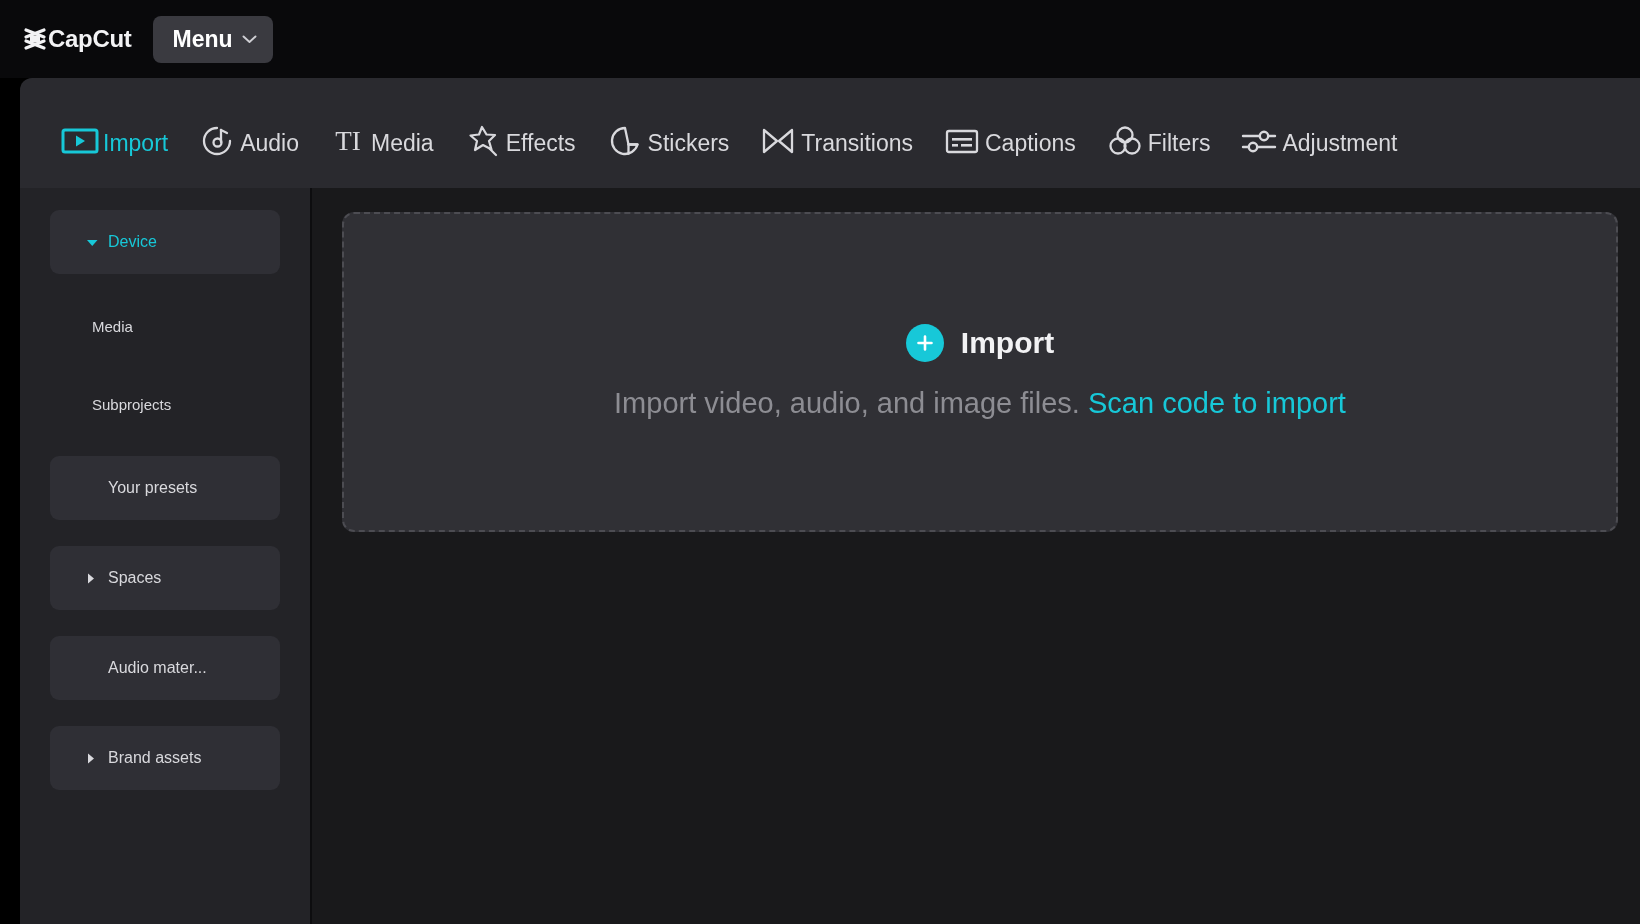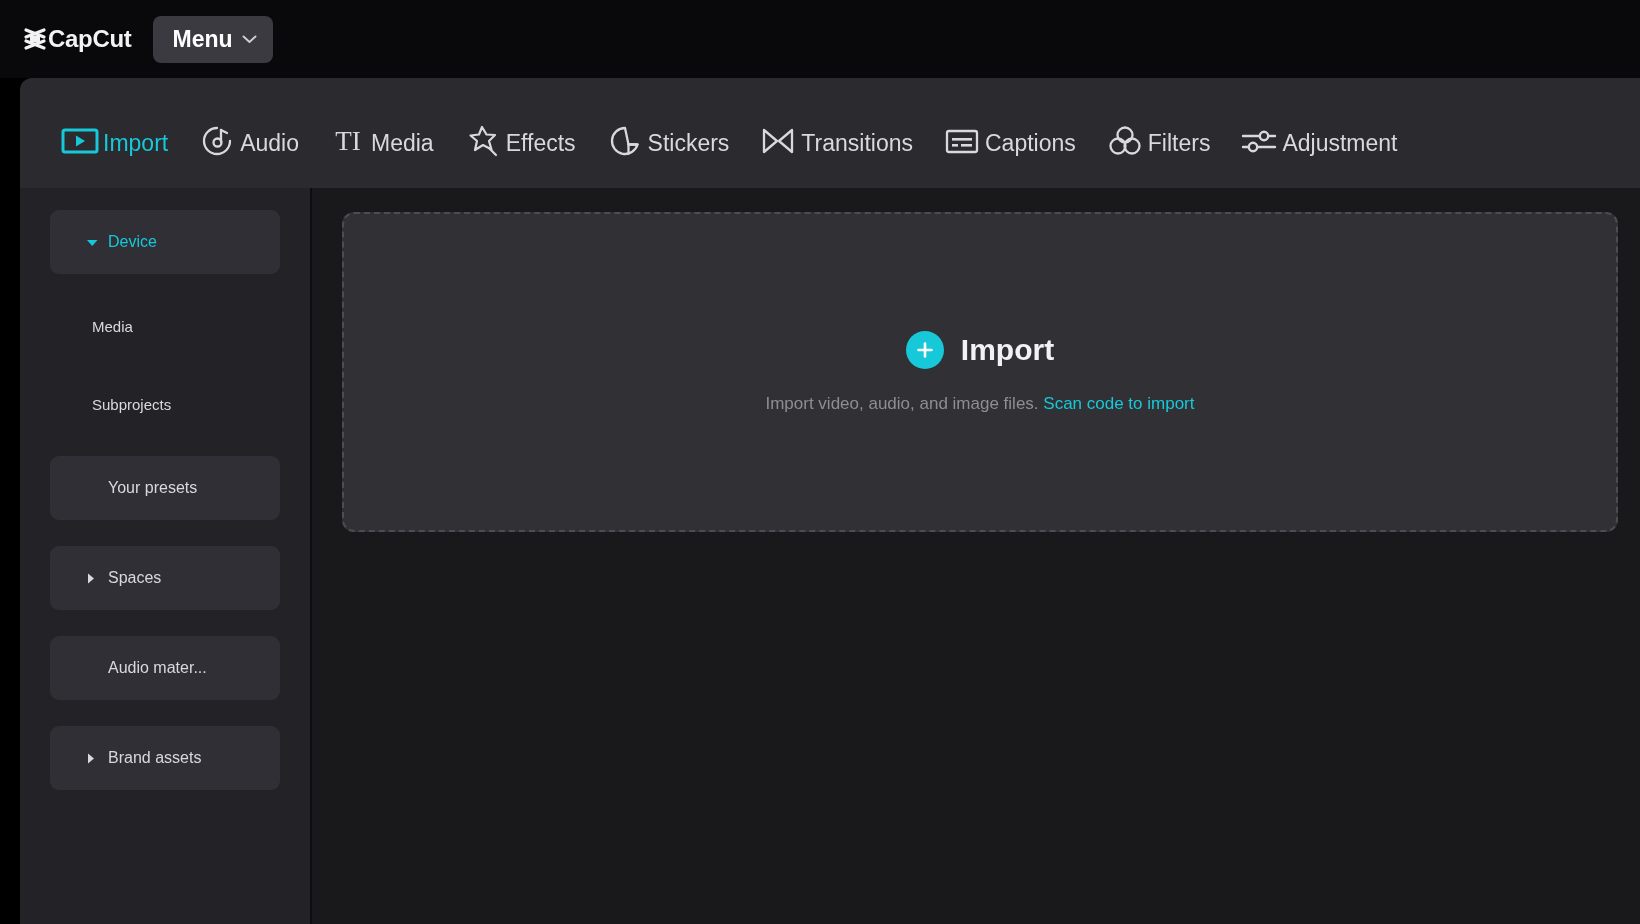--- a/index.html
+++ b/index.html
@@ -112,21 +112,21 @@
   }
   #dz-plus{
     width:38px; height:38px; border-radius:50%;
     background:#17c8d8;
     display:flex; align-items:center; justify-content:center;
     flex:none;
   }
   #dz-title{ color:#f2f2f4; font-size:30px; font-weight:700; }
   #dz-sub{
     margin-top:25px;
-    font-size:17px; color:#8d8d93;
+    font-size:29px; color:#8d8d93;
   }
   #dz-link{ color:#17c8d8; cursor:pointer; }
 </style>
 </head>
 <body>
 
 <div id="titlebar">
   <div id="brand">
     <span id="brand-mark">
       <svg width="26" height="26" viewBox="0 0 26 26">

